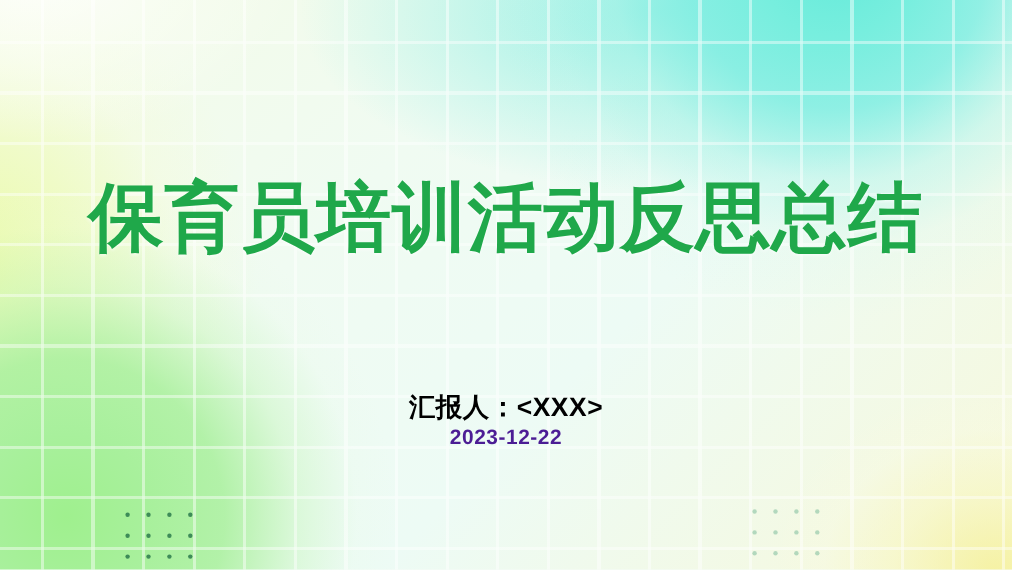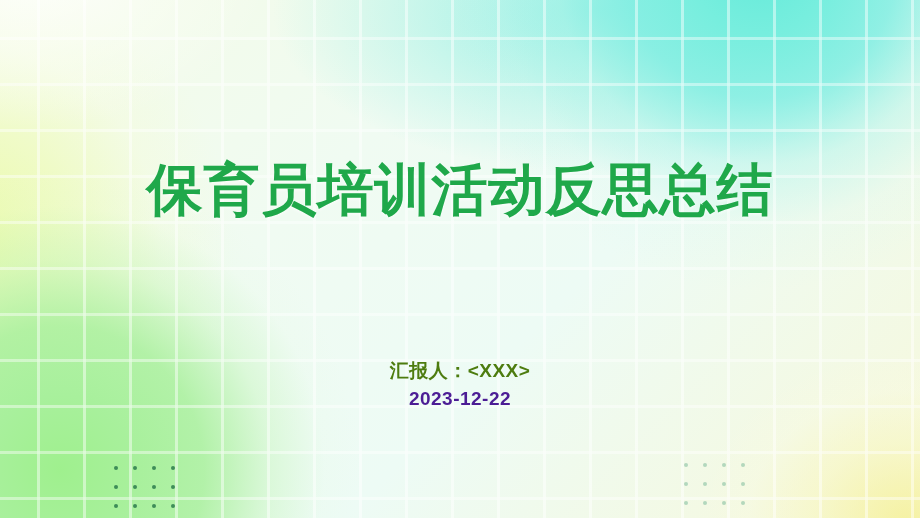--- a/index.html
+++ b/index.html
@@ -112,42 +112,42 @@
     filter: blur(0.6px);
   }
 
   
   .title {
     position: absolute;
     left: 0;
     right: 0;
     top: 119px;
     text-align: center;
-    font-size: 56px;
+    font-size: 68px;
     line-height: 66px;
     font-weight: 700;
     color: #1fa84a;
     letter-spacing: 1px;
     white-space: nowrap;
     text-shadow: 0 2px 3px rgba(255,255,255,0.55);
   }
 
   .subtitle-block {
     position: absolute;
     left: 0;
     right: 0;
     top: 357px;
     text-align: center;
   }
 
   .presenter {
-    font-size: 19px;
+    font-size: 24px;
     line-height: 28px;
     font-weight: 600;
-    color: #4d7c0f;
+    color: #000000;
     letter-spacing: 0.5px;
   }
 
   .date {
     font-size: 19px;
     line-height: 28px;
     font-weight: 600;
     color: #4c1d95;
     letter-spacing: 0.5px;
   }

